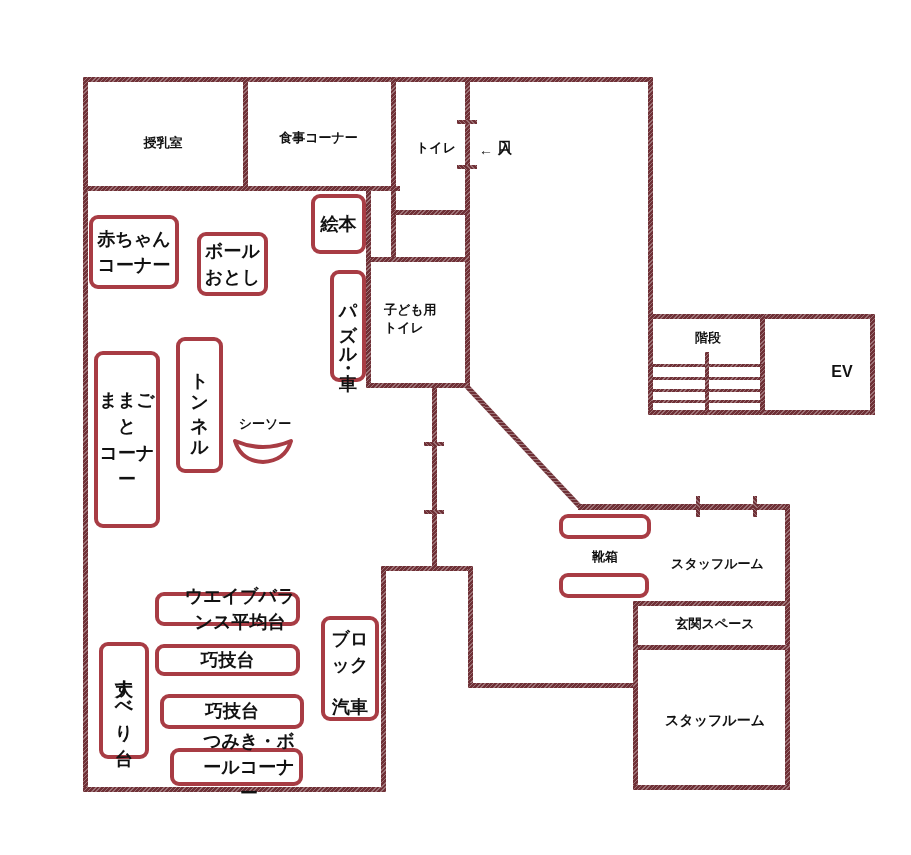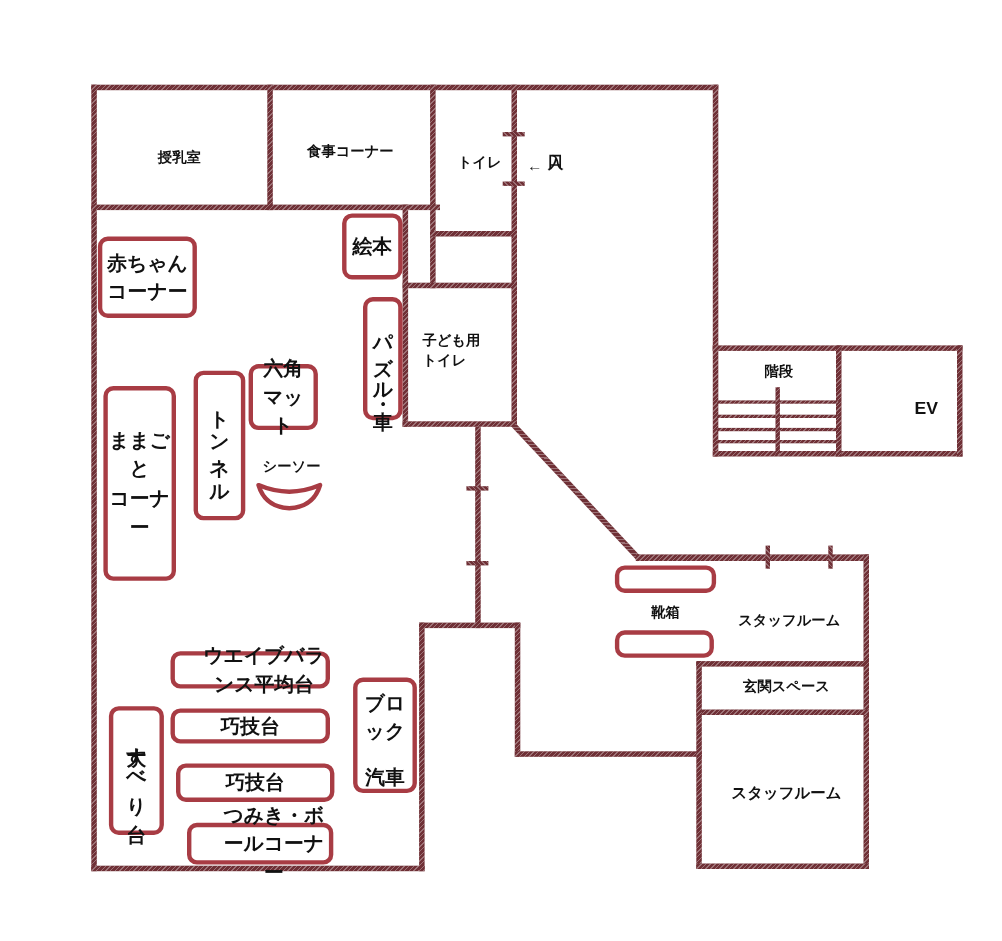--- a/index.html
+++ b/index.html
@@ -99,33 +99,33 @@
   <div class="lbl center nowrap" style="left:640px;top:711px;width:150px;font-size:14px">スタッフルーム</div>
   <div class="lbl center nowrap" style="left:234px;top:415px;width:62px">シーソー</div>
 
   <div class="equip" style="left:311px;top:194px;width:55px;height:60px">
     <span class="elbl">絵本</span>
   </div>
   <div class="equip" style="left:89px;top:215px;width:90px;height:74px">
     <span class="elbl">赤ちゃん
 コーナー</span>
   </div>
+  <div class="equip" style="left:197px;top:232px;width:71px;height:64px">
+    <span class="elbl">ボール
+おとし</span>
+  </div>
   <div class="equip vtext" style="left:330px;top:270px;width:36px;height:112px">
     <span class="elbl">パズル・車</span>
   </div>
   <div class="equip" style="left:94px;top:351px;width:66px;height:177px">
     <span class="elbl">ままごと
 コーナー</span>
   </div>
   <div class="equip vtext" style="left:176px;top:337px;width:47px;height:136px">
     <span class="elbl">トンネル</span>
-  </div>
-  <div class="equip" style="left:226px;top:331px;width:63px;height:60px">
-    <span class="elbl">六角
-マット</span>
   </div>
   <div class="equip" style="left:559px;top:514px;width:92px;height:25px"></div>
   <div class="equip" style="left:559px;top:573px;width:90px;height:25px"></div>
   <div class="equip" style="left:155px;top:592px;width:145px;height:34px">
     <span class="elbl nowrap fs12">ウエイブバランス平均台</span>
   </div>
   <div class="equip" style="left:155px;top:644px;width:145px;height:32px">
     <span class="elbl nowrap">巧技台</span>
   </div>
   <div class="equip" style="left:160px;top:694px;width:144px;height:35px">

